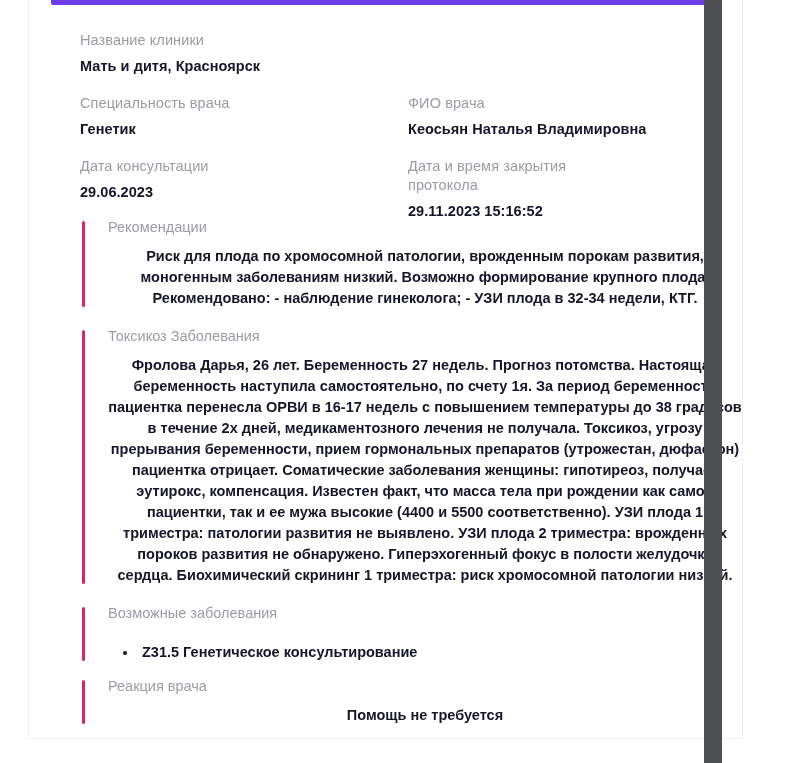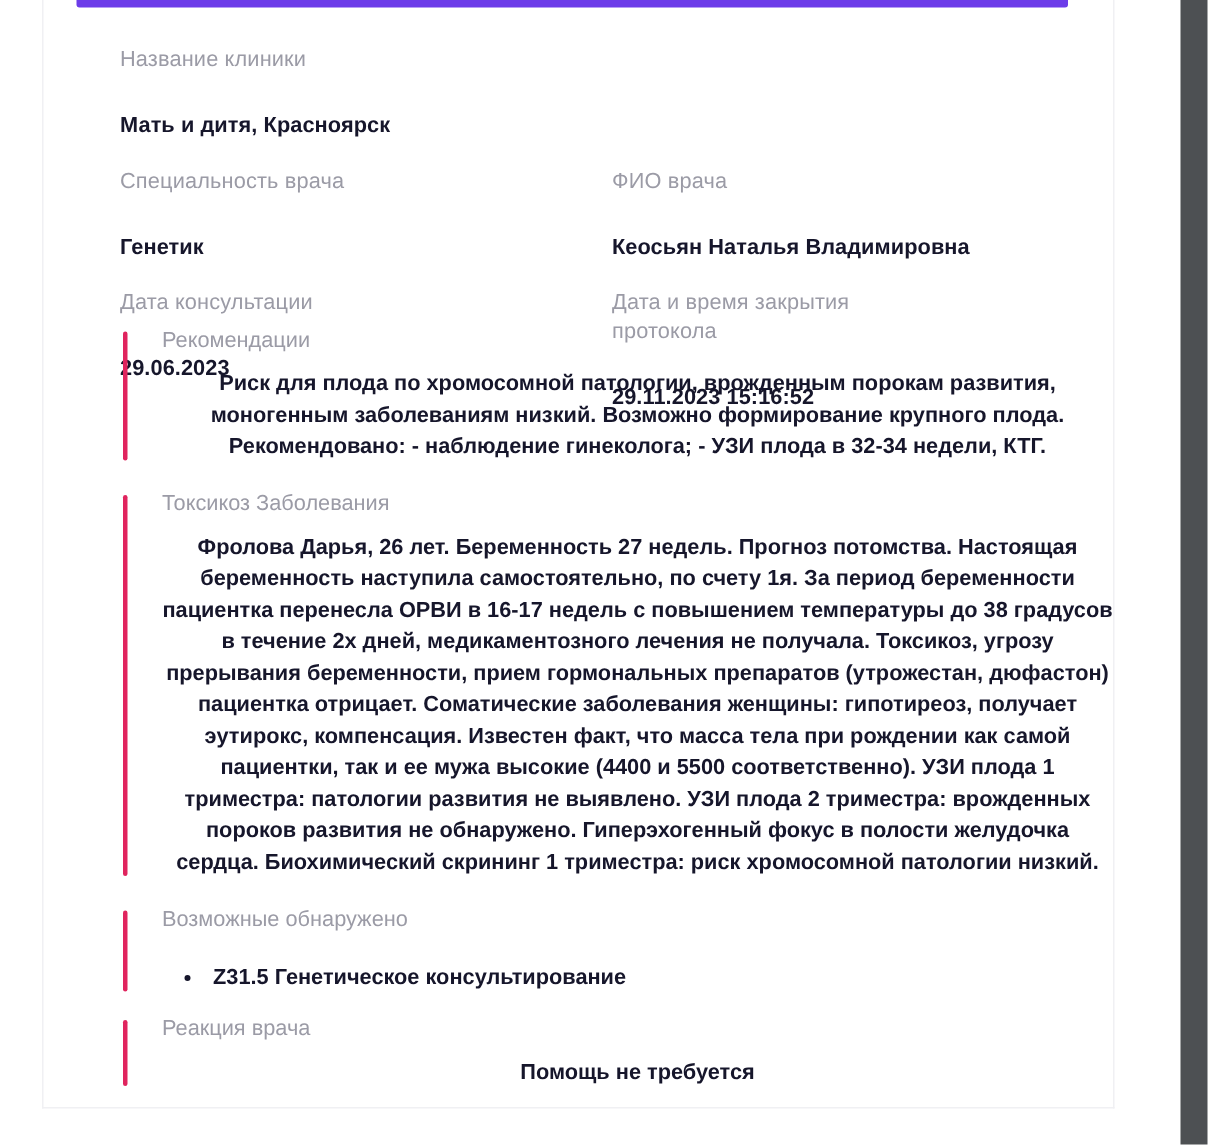--- a/index.html
+++ b/index.html
@@ -11,21 +11,21 @@
     height: 763px;
     overflow: hidden;
     background: #ffffff;
     font-family: "Liberation Sans", sans-serif;
     -webkit-font-smoothing: antialiased;
   }
 
   
   .viewport {
     position: relative;
-    width: 805px;
+    width: 722px;
     height: 763px;
     background: #ffffff;
   }
 
   
   .right-gutter {
     position: absolute;
     top: 0;
     right: 0;
     width: 18px;
@@ -107,21 +107,21 @@
   }
   .meta-col {
     width: 328px;
     flex: none;
     box-sizing: border-box;
     padding-right: 20px;
   }
   .meta-col.right { width: 312px; padding-right: 0; }
   .meta-block { }
   .meta-block .field-label { display: block; }
-  .meta-block .field-value { display: block; margin-top: 24px; }
+  .meta-block .field-value { display: block; margin-top: 6px; }
 
   .meta-row.row1 { margin-bottom: 0; }
   .meta-row.row2 { margin-top: 18px; }
   .meta-row.row3 { margin-top: 18px; }
 
   
   .meta-block.wrap-label .field-label { max-width: 180px; }
 
   
   .sections {
@@ -246,21 +246,21 @@
           </div>
 
           <div class="section">
             <div class="section-bar" style="background: rgb(224, 36, 94);"></div>
             <div class="section-title">Токсикоз Заболевания</div>
             <p class="section-text">Фролова Дарья, 26 лет. Беременность 27 недель. Прогноз потомства. Настоящая беременность наступила самостоятельно, по счету 1я. За период беременности пациентка перенесла ОРВИ в 16-17 недель с повышением температуры до 38 градусов в течение 2х дней, медикаментозного лечения не получала. Токсикоз, угрозу прерывания беременности, прием гормональных препаратов (утрожестан, дюфастон) пациентка отрицает. Соматические заболевания женщины: гипотиреоз, получает эутирокс, компенсация. Известен факт, что масса тела при рождении как самой пациентки, так и ее мужа высокие (4400 и 5500 соответственно). УЗИ плода 1 триместра: патологии развития не выявлено. УЗИ плода 2 триместра: врожденных пороков развития не обнаружено. Гиперэхогенный фокус в полости желудочка сердца. Биохимический скрининг 1 триместра: риск хромосомной патологии низкий.</p>
           </div>
 
           <div class="section tight">
             <div class="section-bar" style="background: rgb(224, 36, 94);"></div>
-            <div class="section-title">Возможные обнаружено</div>
+            <div class="section-title">Возможные заболевания</div>
             <ul class="dx-list">
               <li>Z31.5 Генетическое консультирование</li>
             </ul>
           </div>
 
           <div class="section">
             <div class="section-bar" style="background: rgb(224, 36, 94);"></div>
             <div class="section-title">Реакция врача</div>
             <p class="section-text">Помощь не требуется</p>
           </div>

